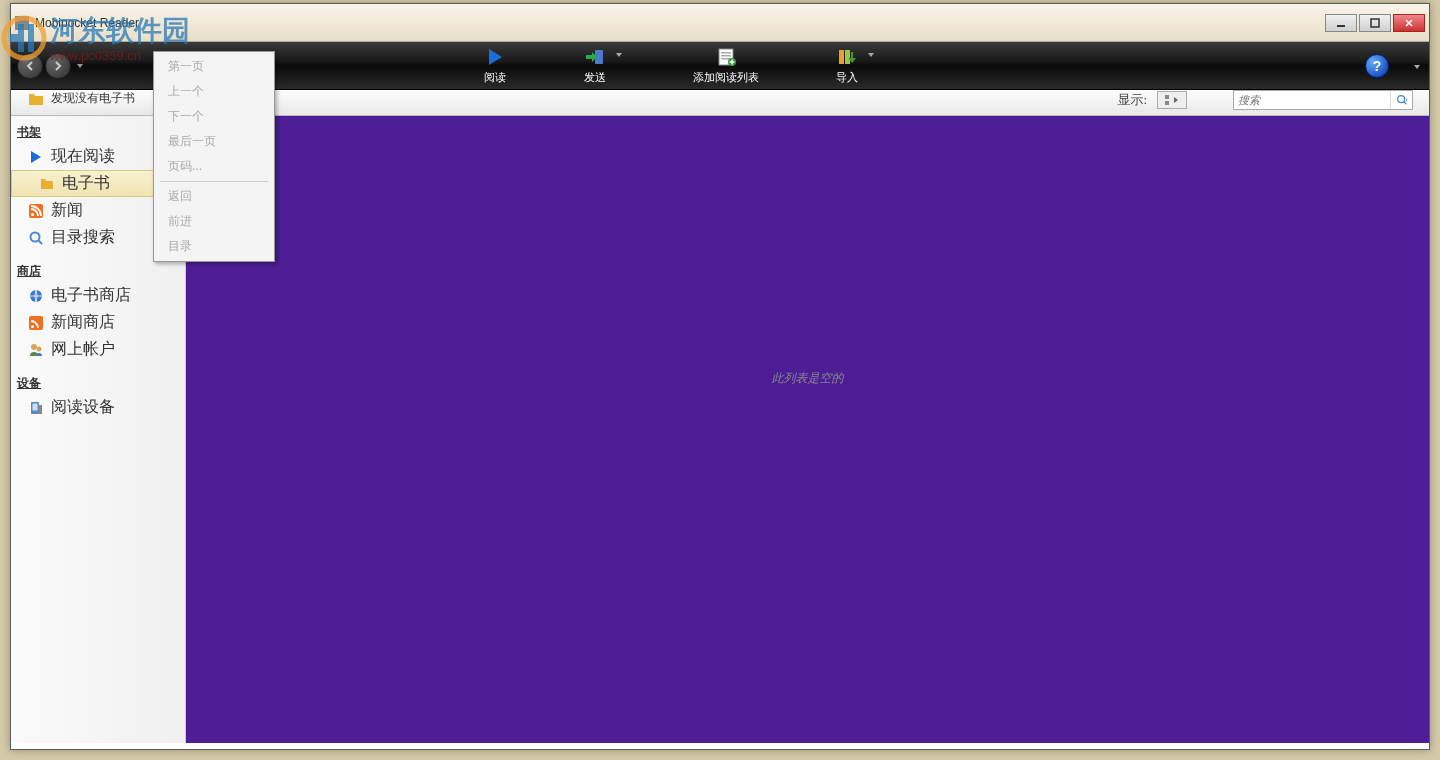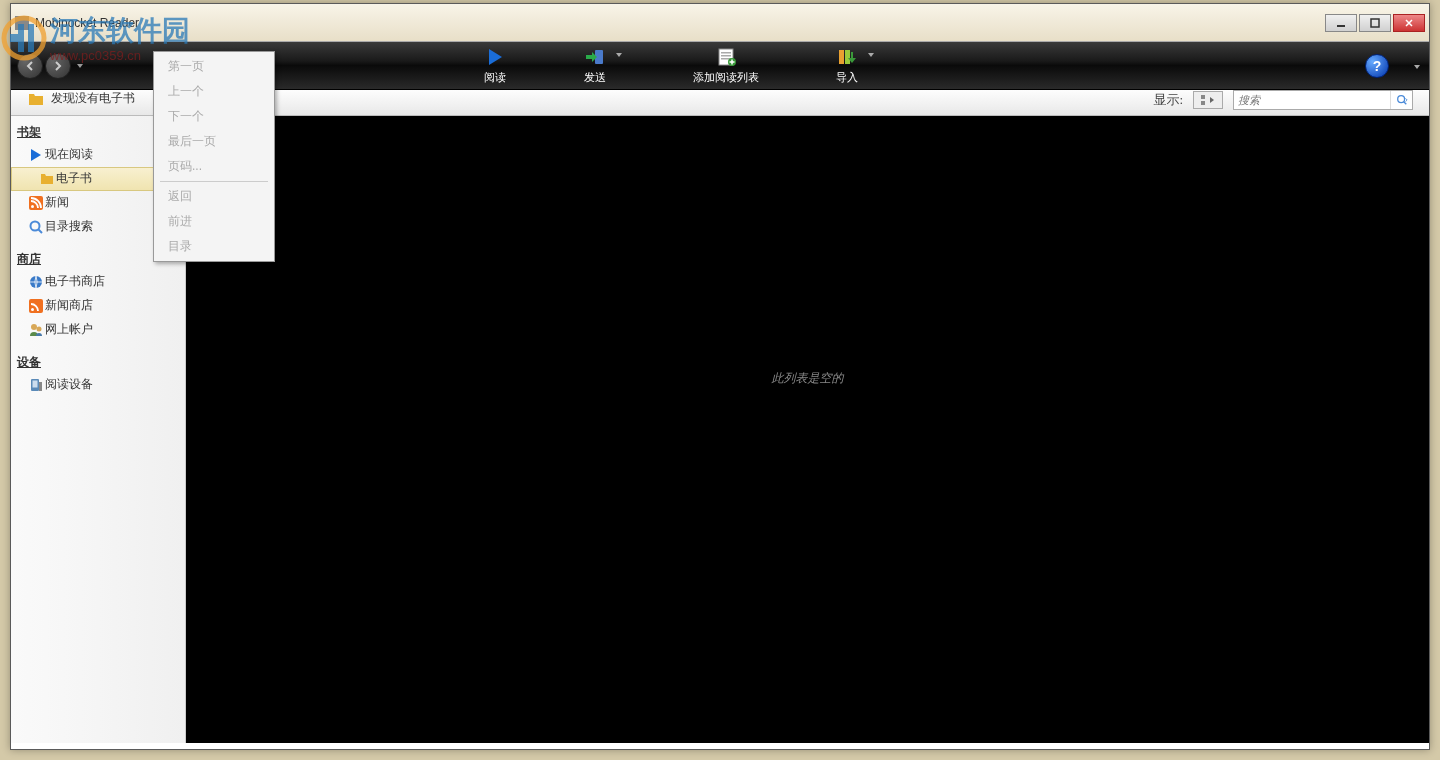--- a/index.html
+++ b/index.html
@@ -39,34 +39,34 @@
 .help-btn { width: 24px; height: 24px; border-radius: 50%; background: radial-gradient(circle at 30% 30%, #6af, #03a); display: flex; align-items: center; justify-content: center; color: #fff; font-weight: bold; font-size: 14px; cursor: pointer; margin-right: 4px; border: 1px solid #027; }
 .help-drop { width: 10px; cursor: pointer; }
 
 
 .locbar { height: 26px; background: linear-gradient(to bottom, #fdfdfd, #e8e8e8); display: flex; align-items: flex-start; padding: 0 16px; border-bottom: 1px solid #bbb; }
 .loc-icon { width: 18px; height: 18px; margin-right: 6px; }
 .loc-text { font-size: 12px; color: #333; flex: 1; }
 .loc-right { display: flex; align-items: center; gap: 10px; }
 .view-label { font-size: 13px; color: #444; font-family: Liberation Serif, serif; }
 .view-selector { width: 30px; height: 18px; border: 1px solid #aaa; background: #eee; cursor: pointer; display: flex; align-items: center; justify-content: center; }
-.search-box { display: flex; align-items: center; border: 1px solid #aaa; background: #fff; height: 20px; width: 180px; }
+.search-box { display: flex; align-items: center; border: 1px solid #aaa; background: #fff; height: 20px; width: 180px; margin-left: 36px; }
 .search-input { border: none; outline: none; flex: 1; font-size: 11px; padding: 0 4px; font-style: italic; color: #888; background: transparent; }
 .search-btn { width: 22px; height: 18px; display: flex; align-items: center; justify-content: center; cursor: pointer; border-left: 1px solid #ddd; }
 .search-btn svg { width: 12px; height: 12px; }
 
 
 .body { display: flex; height: calc(100% - 118px); }
 .sidebar { width: 175px; background: linear-gradient(to right, #fafafa, #f0f0f0); border-right: 1px solid #ccc; padding: 4px 0; overflow-y: auto; }
 .side-group-header { font-size: 12px; font-weight: bold; color: #333; padding: 4px 6px 2px; text-decoration: underline; }
-.side-item { display: flex; padding: 3px 6px 3px 16px; font-size: 12px; color: #333; cursor: pointer; }
+.side-item { display: flex; align-items: center; padding: 3px 6px 3px 16px; font-size: 16px; color: #333; cursor: pointer; gap: 6px; }
 .side-item.selected { background: linear-gradient(to bottom, #f8f0d0, #f0e4b0); border: 1px solid #d8c880; padding: 2px 5px 2px 26px; }
 .side-icon { width: 18px; height: 18px; display: flex; align-items: center; justify-content: center; }
 
-.content { flex: 1; background: #000000; position: relative; }
+.content { flex: 1; background: #4c1d95; position: relative; }
 .empty-msg { position: absolute; top: 50%; left: 50%; transform: translate(-50%, -60px); font-size: 12px; font-style: italic; color: #888; }
 
 
 .dropdown { position: absolute; top: 47px; left: 142px; width: 122px; background: #f4f4f4; border: 1px solid #999; box-shadow: 2px 2px 4px rgba(0,0,0,0.3); z-index: 100; padding: 2px; }
 .dd-item { font-size: 12px; padding: 4px 12px; cursor: pointer; color: #333; }
 .dd-item.disabled { color: #aaa; }
 .dd-sep { height: 1px; background: #ccc; margin: 2px 4px; }
 
 
 .watermark { position: absolute; top: 12px; left: 0; display: flex; align-items: center; opacity: 0.75; z-index: 200; pointer-events: none; }

